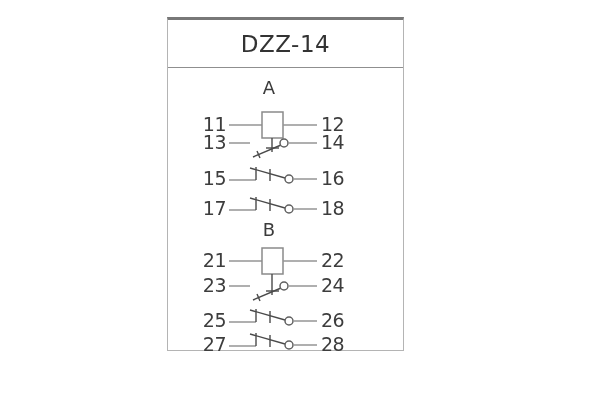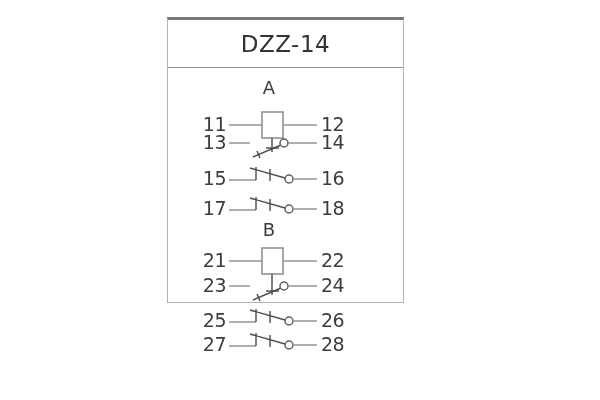--- a/index.html
+++ b/index.html
@@ -15,21 +15,21 @@
     position: relative;
     width: 600px;
     height: 400px;
     background: #ffffff;
   }
   .panel {
     position: absolute;
     left: 167px;
     top: 17px;
     width: 237px;
-    height: 286px;
+    height: 334px;
     box-sizing: border-box;
     border: 1px solid #b4b4b4;
     border-top: 3px solid #787878;
     background: #ffffff;
   }
   .title-bar {
     box-sizing: border-box;
     height: 48px;
     border-bottom: 1px solid #8f8f8f;
     display: flex;

